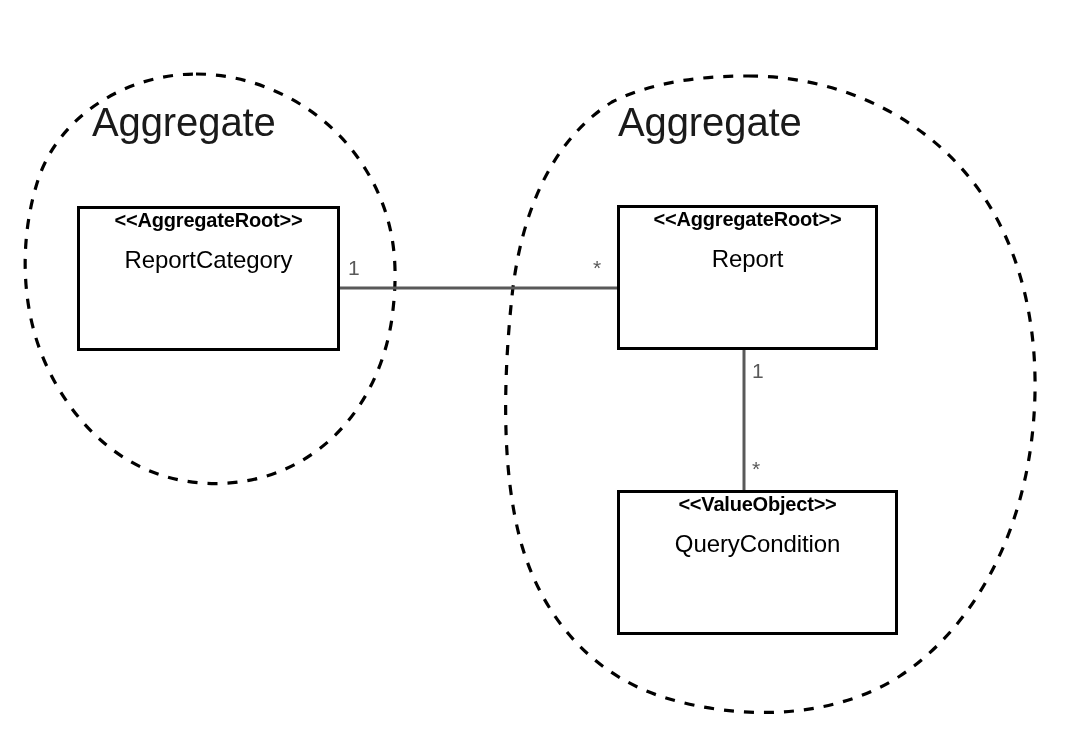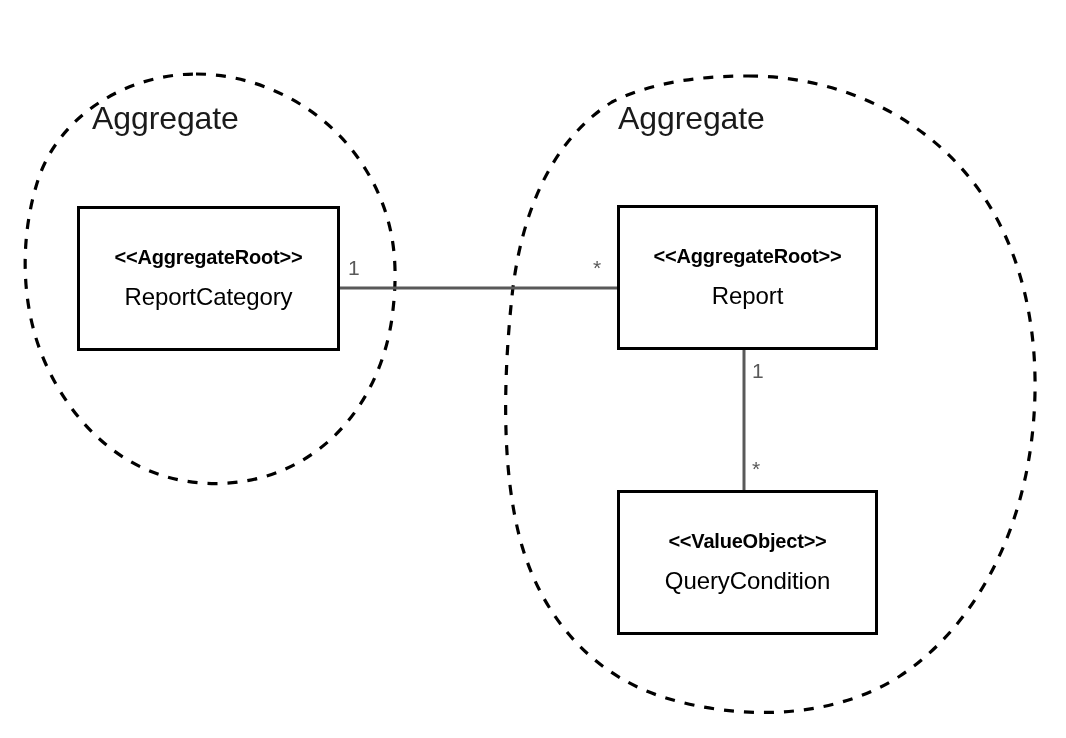--- a/index.html
+++ b/index.html
@@ -34,35 +34,34 @@
   }
   .connector-line {
     stroke: #595959;
     stroke-width: 3;
     fill: none;
     stroke-linecap: butt;
   }
   .boundary-label {
     position: absolute;
     font-family: "Liberation Sans", sans-serif;
-    font-size: 32px;
+    font-size: 40px;
     font-weight: 400;
     color: #1a1a1a;
     white-space: nowrap;
     letter-spacing: -0.1px;
   }
   .uml-class {
     position: absolute;
     box-sizing: border-box;
     background: #ffffff;
     border: 3px solid #000000;
     display: flex;
     flex-direction: column;
     align-items: center;
-    justify-content: center;
   }
   .uml-stereotype {
     font-family: "Liberation Sans", sans-serif;
     font-size: 20px;
     font-weight: bold;
     color: #000000;
     text-align: center;
     line-height: 1.1;
     letter-spacing: -0.2px;
   }
@@ -123,21 +122,21 @@
   <div class="uml-class" style="left: 77px; top: 206px; width: 263px; height: 145px;">
     <div class="uml-stereotype">&lt;&lt;AggregateRoot&gt;&gt;</div>
     <div class="uml-name">ReportCategory</div>
   </div>
 
   <div class="uml-class" style="left: 617px; top: 205px; width: 261px; height: 145px;">
     <div class="uml-stereotype">&lt;&lt;AggregateRoot&gt;&gt;</div>
     <div class="uml-name">Report</div>
   </div>
 
-  <div class="uml-class" style="left: 617px; top: 490px; width: 261px; height: 145px;">
+  <div class="uml-class" style="left: 617px; top: 490px; width: 281px; height: 145px;">
     <div class="uml-stereotype">&lt;&lt;ValueObject&gt;&gt;</div>
     <div class="uml-name">QueryCondition</div>
   </div>
 
   <div class="multiplicity" style="left: 348px; top: 257px;">1</div>
 
   <div class="multiplicity" style="left: 593px; top: 257px;">*</div>
 
   <div class="multiplicity" style="left: 752px; top: 360px;">1</div>
 

